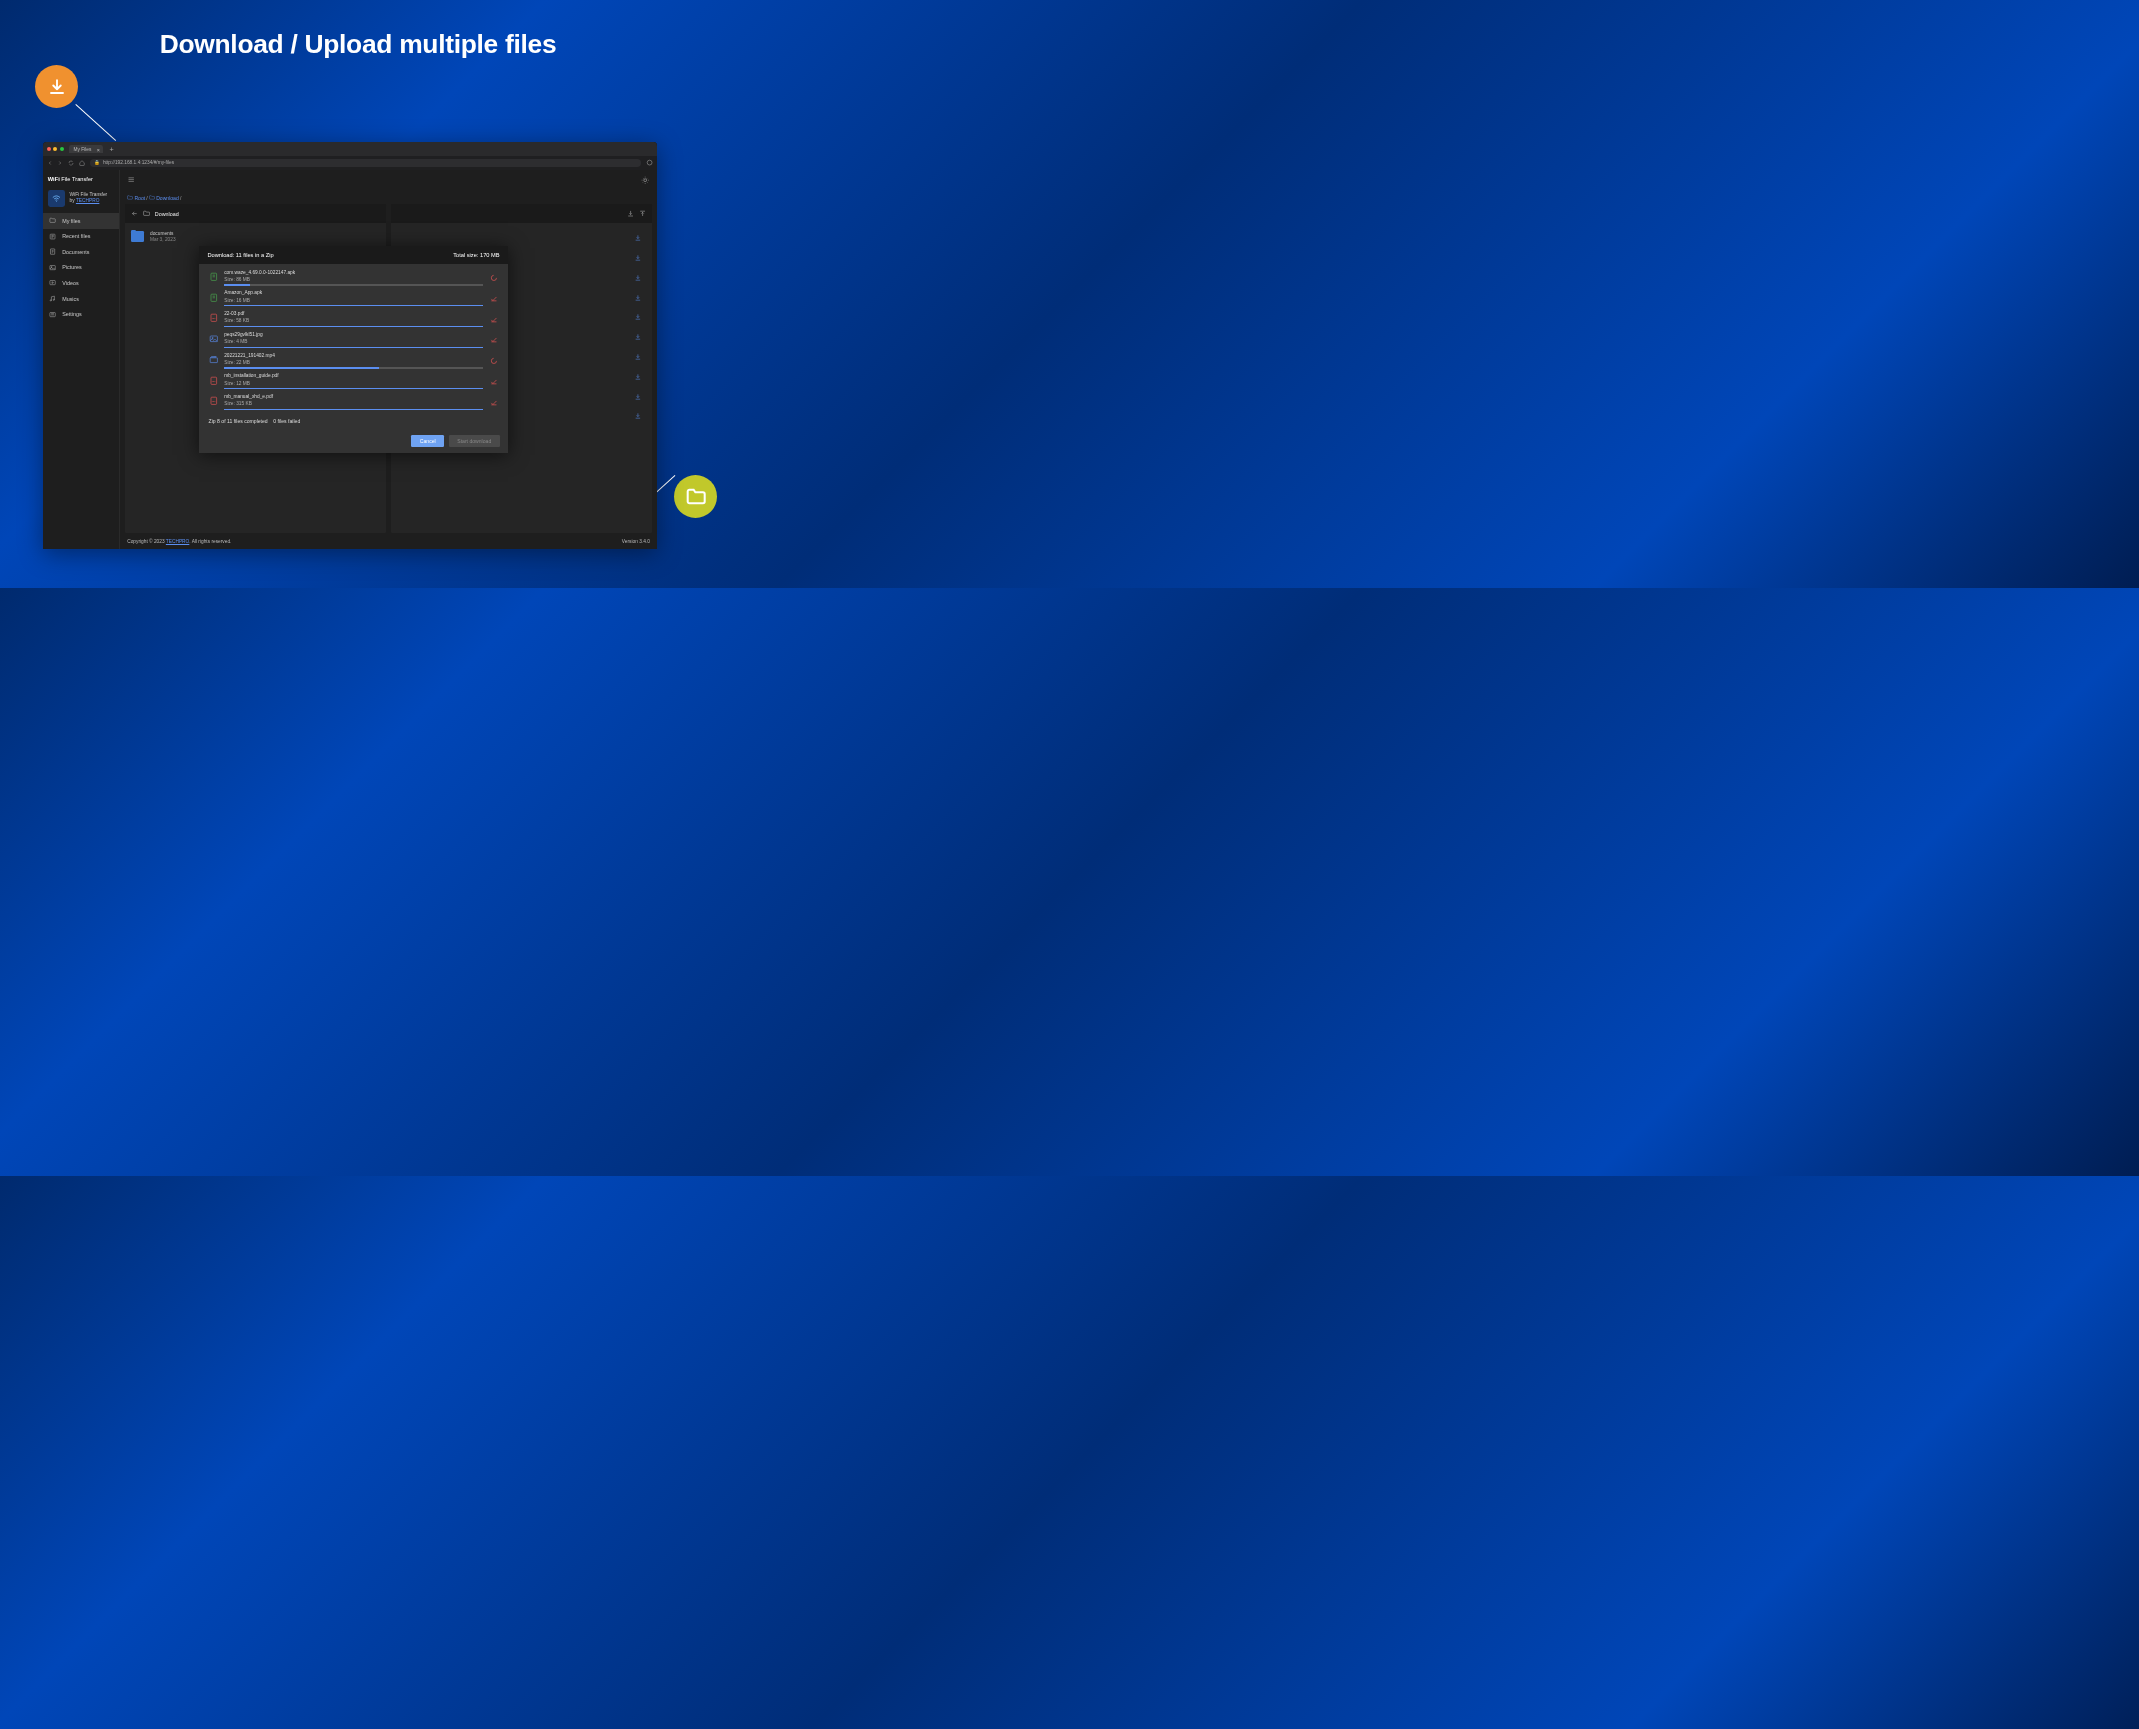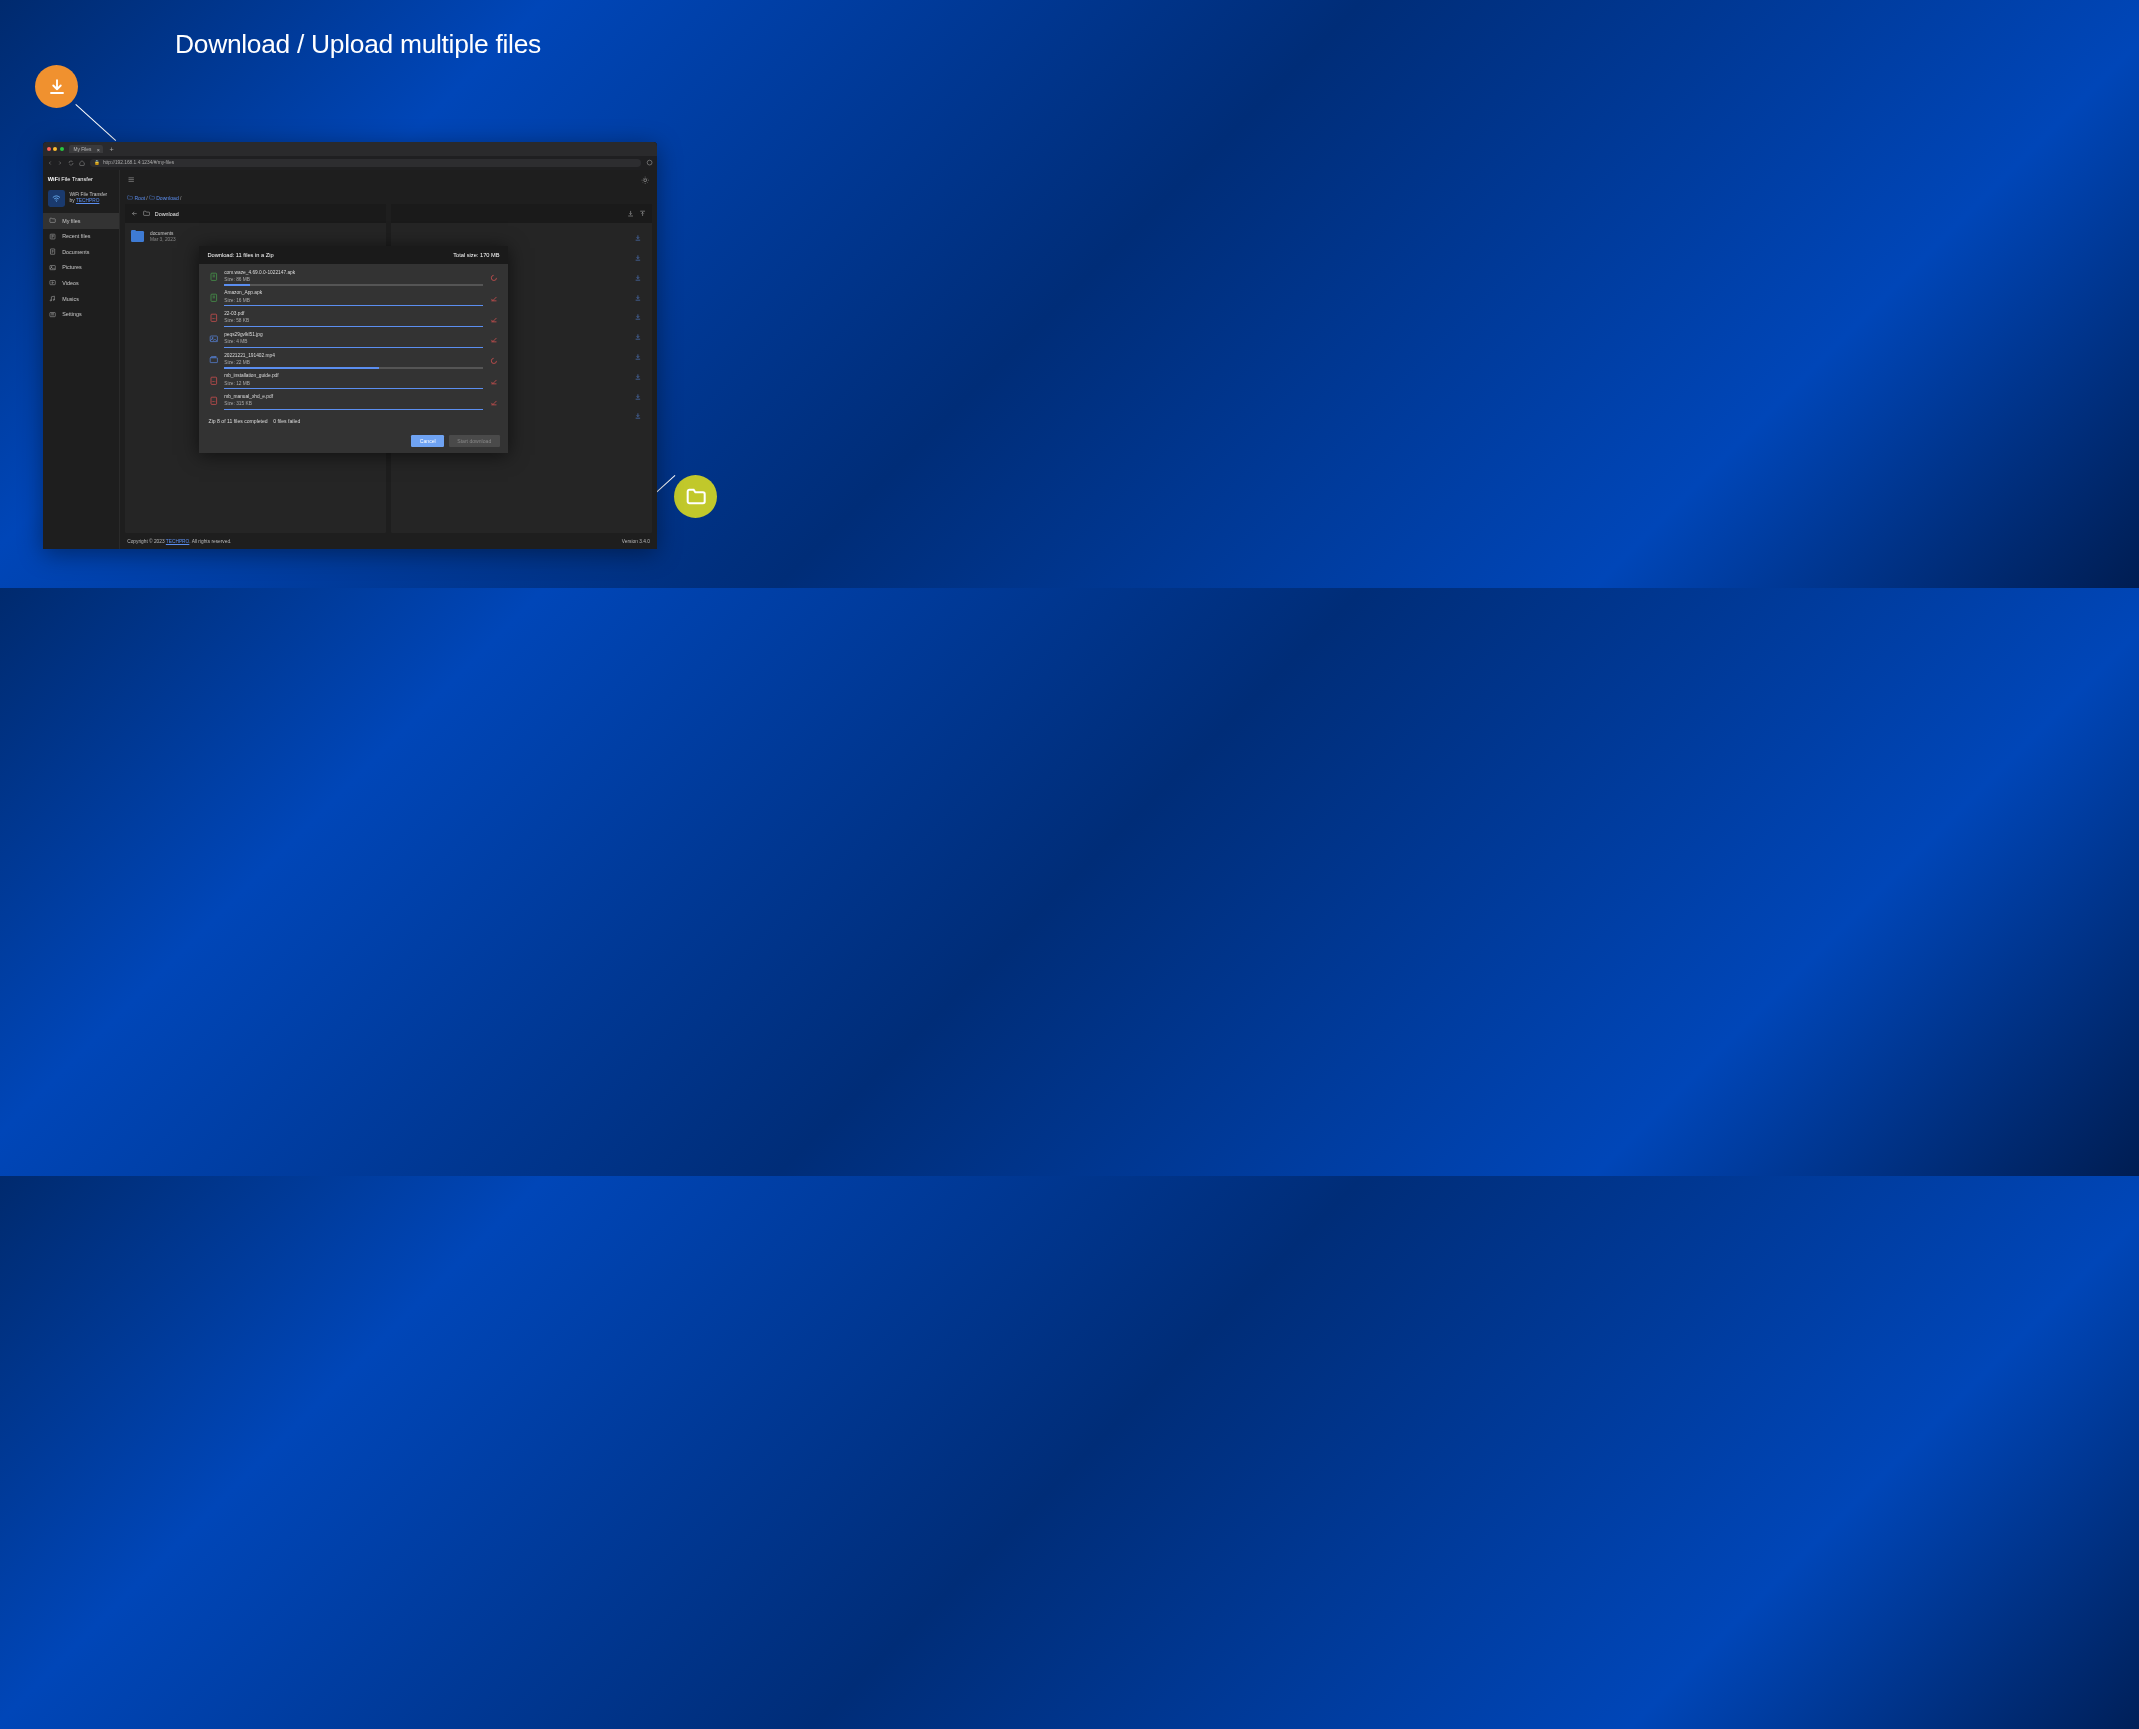--- a/index.html
+++ b/index.html
@@ -1,17 +1,17 @@
 <!DOCTYPE html>
 <html style="font-size:9.6px"><head>
 <meta charset="utf-8">
 <style>
   *{box-sizing:border-box;margin:0;padding:0}
   body{font-family:Arial,Helvetica,sans-serif;background:linear-gradient(135deg,#002a6e 0%,#0046b8 20%,#002d78 50%,#0046b8 80%,#001d52 100%);width:728px;height:588px;overflow:hidden;position:relative;color:#fff}
-  .marketing-title{position:absolute;top:29px;left:0;right:12px;text-align:center;font-size:26.4px;font-weight:400;letter-spacing:-0.3px}
+  .marketing-title{position:absolute;top:29px;left:0;right:12px;text-align:center;font-size:26.4px;font-weight:700;letter-spacing:-0.3px}
   .orange-badge{position:absolute;top:65px;left:35px;width:43px;height:43px;border-radius:50%;background:#f0912f;display:flex;align-items:center;justify-content:center}
   .orange-badge svg{width:18px;height:18px;fill:#fff}
   .yellow-badge{position:absolute;bottom:70px;right:10.8px;width:43px;height:43px;border-radius:50%;background:#c1c82b;display:flex;align-items:center;justify-content:center}
   .yellow-badge svg{width:20.4px;height:17px;fill:none;stroke:#fff;stroke-width:2.4}
   .line1{position:absolute;top:104px;left:76px;width:54px;height:40px;transform:rotate(42deg);transform-origin:top left;border-top:0.9px solid #fff}
   .line2{position:absolute;bottom:112px;right:53px;width:36px;height:0.9px;background:#fff;transform:rotate(-42deg);transform-origin:right center}
 
   .browser{position:absolute;top:142px;left:43px;width:614px;height:407px;background:#111;border-radius:3.6px 3.6px 0 0;overflow:hidden;font-size:6px;display:flex;flex-direction:column;box-shadow:0 4.8px 24px rgba(0,0,0,.4)}
 
   .tabbar{height:14.4px;background:#2a2a2c;display:flex;align-items:center;padding:0 3.6px;font-size:4.8px;color:#bbb}

